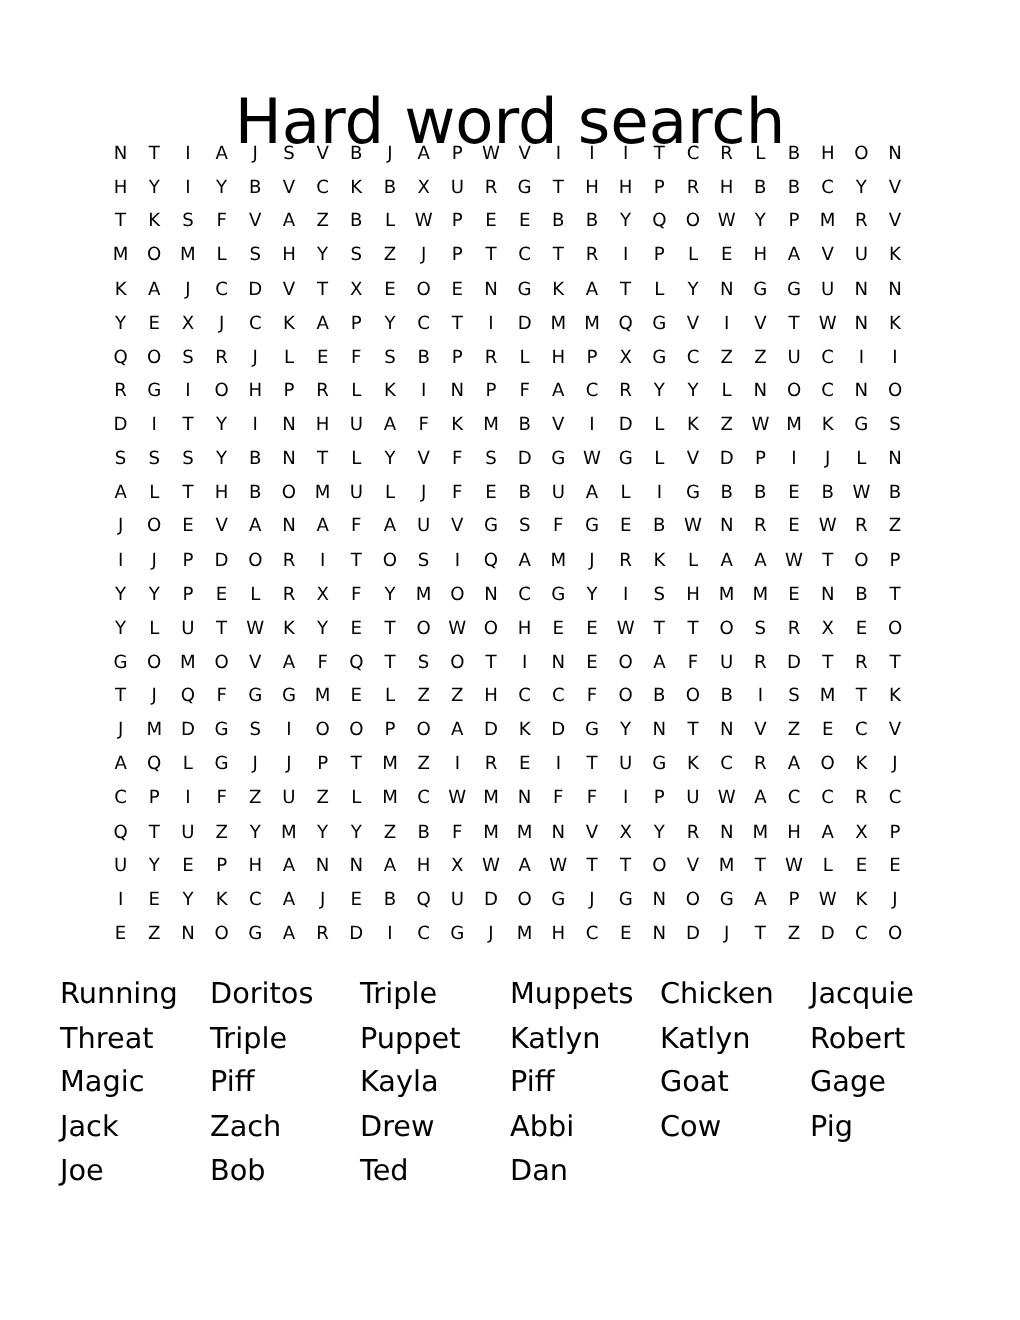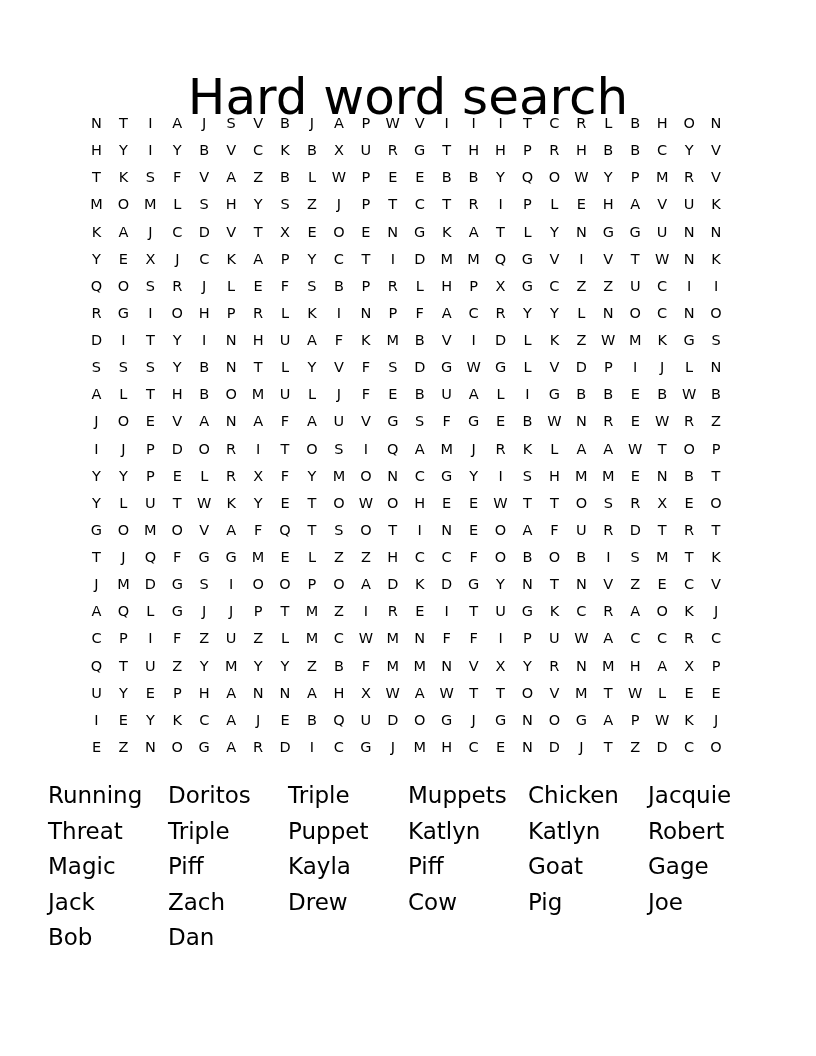--- a/index.html
+++ b/index.html
@@ -706,18 +706,20 @@
     <span class="word">Robert</span>
     <span class="word">Magic</span>
     <span class="word">Piff</span>
     <span class="word">Kayla</span>
     <span class="word">Piff</span>
     <span class="word">Goat</span>
     <span class="word">Gage</span>
     <span class="word">Jack</span>
     <span class="word">Zach</span>
     <span class="word">Drew</span>
+    <span class="word">Abbi</span>
     <span class="word">Cow</span>
     <span class="word">Pig</span>
     <span class="word">Joe</span>
     <span class="word">Bob</span>
+    <span class="word">Ted</span>
     <span class="word">Dan</span>
   </div>
 
 </body></html>

